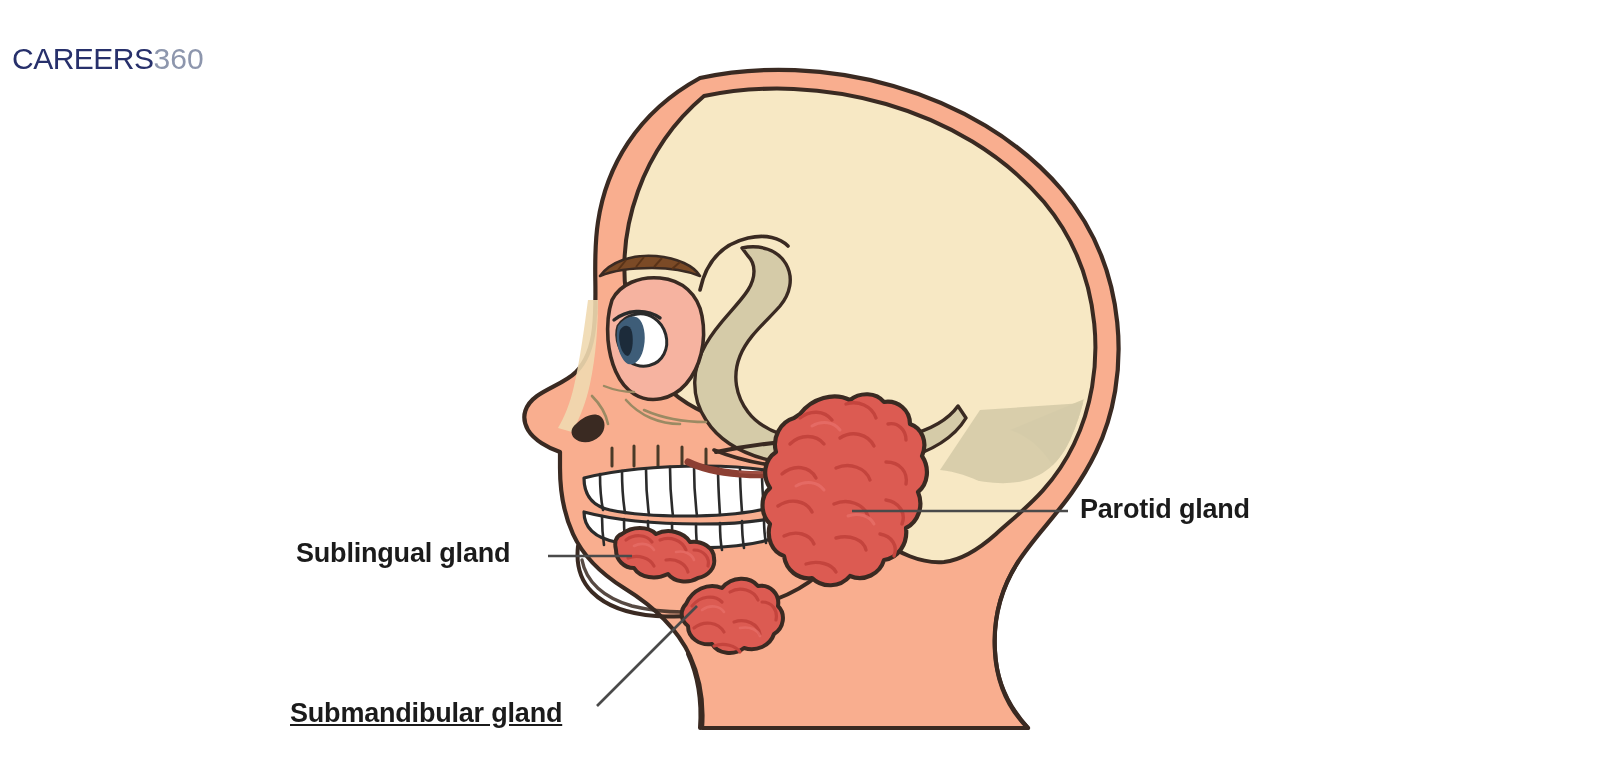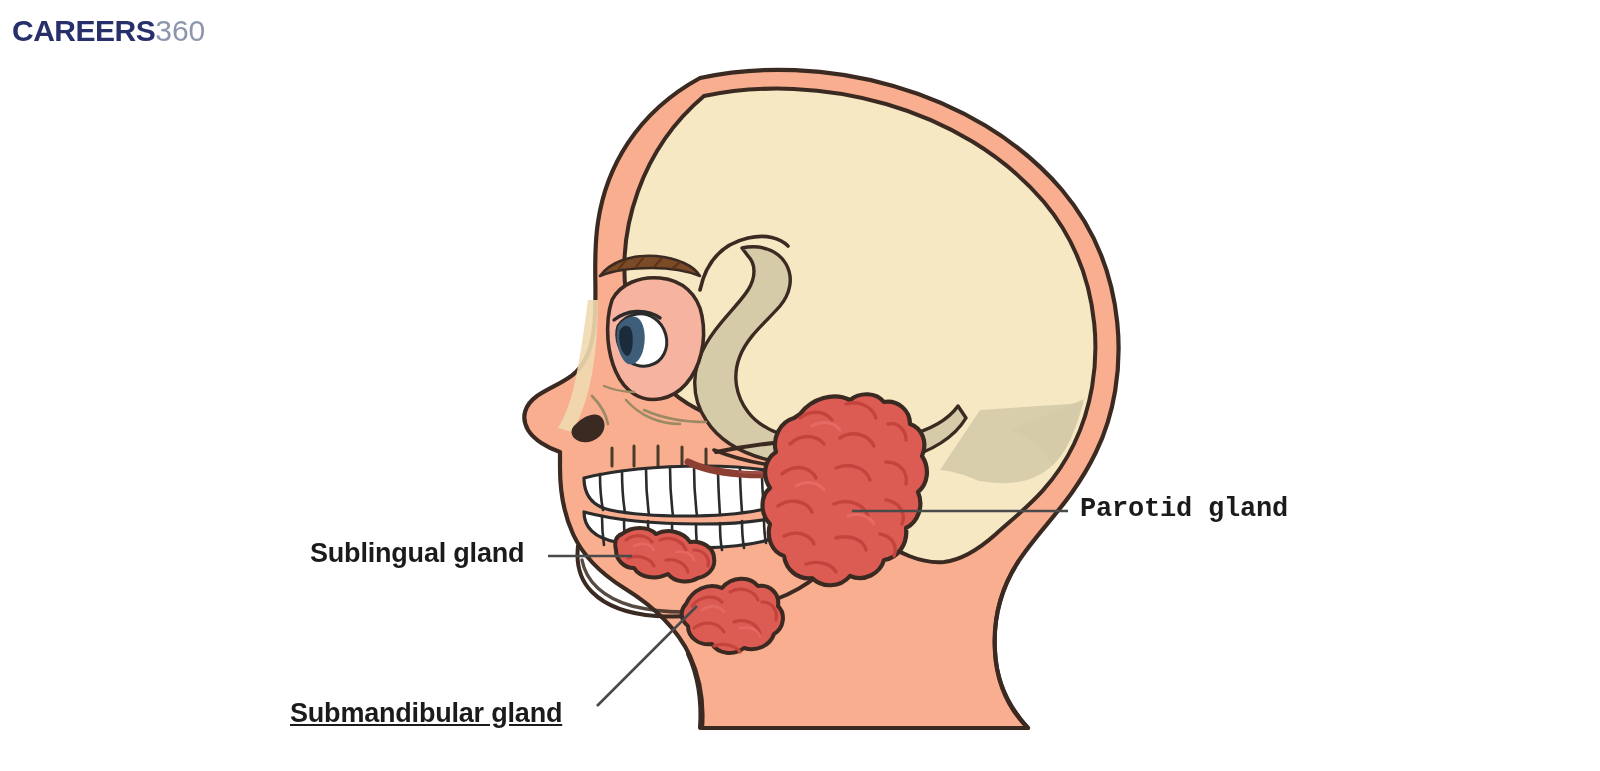--- a/index.html
+++ b/index.html
@@ -22,32 +22,33 @@
     position: absolute;
     left: 12px;
     top: 14px;
     display: flex;
     align-items: baseline;
     letter-spacing: -0.5px;
     user-select: none;
   }
   #brand-logo .brand-careers {
     font-family: "Liberation Sans", sans-serif;
-    font-weight: bold;
+    font-weight: normal;
     font-size: 30px;
     color: #27306b;
     letter-spacing: -0.5px;
     text-align: right;
   }
   #brand-logo .brand-360 {
     font-family: "Liberation Sans", sans-serif;
     font-weight: normal;
     font-size: 30px;
     color: #8d96ad;
     letter-spacing: 0px;
+    margin-top: 28px;
   }
 
   
   #illustration {
     position: absolute;
     left: 0;
     top: 0;
     width: 1600px;
     height: 771px;
   }
@@ -58,24 +59,23 @@
     font-family: "Liberation Sans", sans-serif;
     font-weight: bold;
     font-size: 27px;
     color: #1b1b1b;
     white-space: nowrap;
     letter-spacing: -0.2px;
   }
   #label-parotid {
     left: 1080px;
     top: 494px;
-    font-family: Liberation Mono, monospace;
   }
   #label-sublingual {
-    left: 310px;
+    left: 296px;
     top: 538px;
   }
   #label-submandibular {
     left: 290px;
     top: 698px;
     text-decoration: underline;
   }
 </style>
 </head>
 <body>

